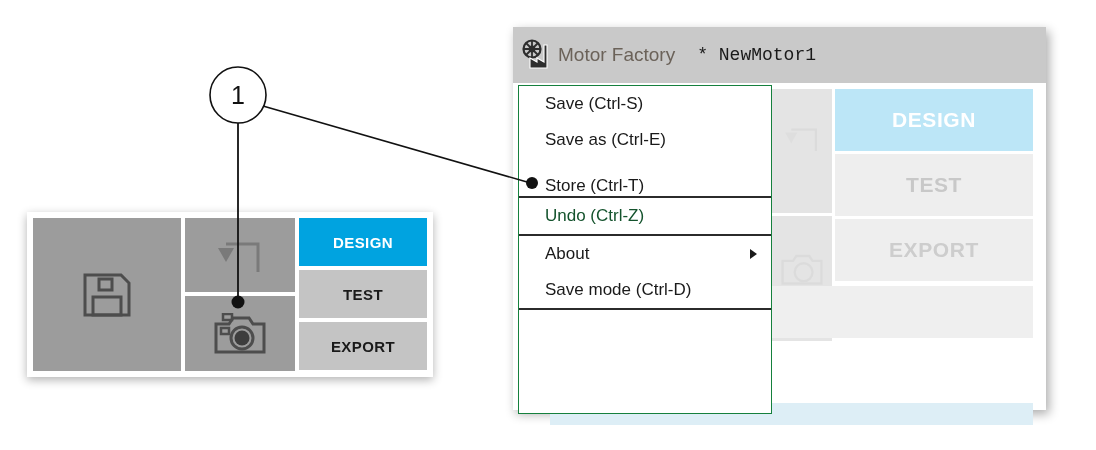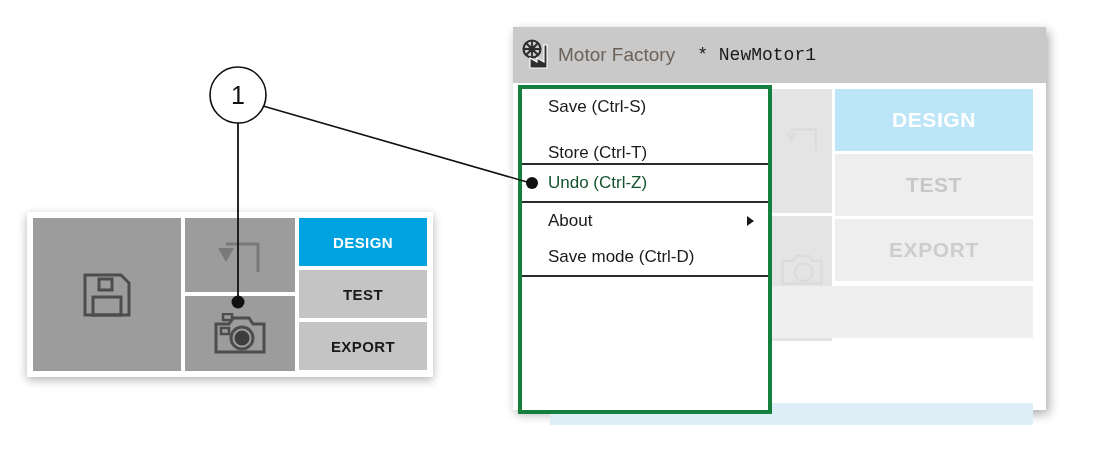--- a/index.html
+++ b/index.html
@@ -72,21 +72,21 @@
   .bg-design{top:6px;background:#bce6f7;color:#ffffff;}
   .bg-test{top:71px;background:#eeeeee;color:#c8c8c8;}
   .bg-export{top:136px;background:#eeeeee;color:#cdcdcd;}
   .bg-strip{position:absolute;left:259px;top:203px;width:261px;height:52px;background:#efefef;}
   .bg-status{position:absolute;left:37px;top:320px;width:483px;height:22px;background:#ddeef6;}
   .bg-faint-icon{position:absolute;opacity:.45;}
 
   
   .menu{
     position:absolute;left:5px;top:58px;width:254px;height:329px;
-    background:#ffffff;border:4px solid #15803d;box-sizing:border-box;
+    background:#ffffff;border:1px solid #15803d;box-sizing:border-box;
     z-index:30;
   }
   .mi{
     height:36px;display:flex;align-items:center;padding-left:26px;
     font-size:17px;color:#1a1a1a;box-sizing:border-box;position:relative;
     font-family:"Liberation Sans",sans-serif;
   }
   .mi.disabled{color:#14532d;}
   .mi .arrow{
     position:absolute;right:14px;top:50%;transform:translateY(-50%);
@@ -183,20 +183,23 @@
       </div>
 
       <div class="bg-strip"></div>
       <div class="bg-status"></div>
     </div>
 
     <div class="menu">
       <div class="mi">
           <span>Save (Ctrl-S)</span>
         </div>
+      <div class="mi">
+          <span>Save as (Ctrl-E)</span>
+        </div>
       <div class="mi mi-store">
           <span>Store (Ctrl-T)</span>
         </div>
       <div class="sep"></div>
       <div class="mi disabled">
           <span>Undo (Ctrl-Z)</span>
         </div>
       <div class="sep"></div>
       <div class="mi">
         <span>About</span>

